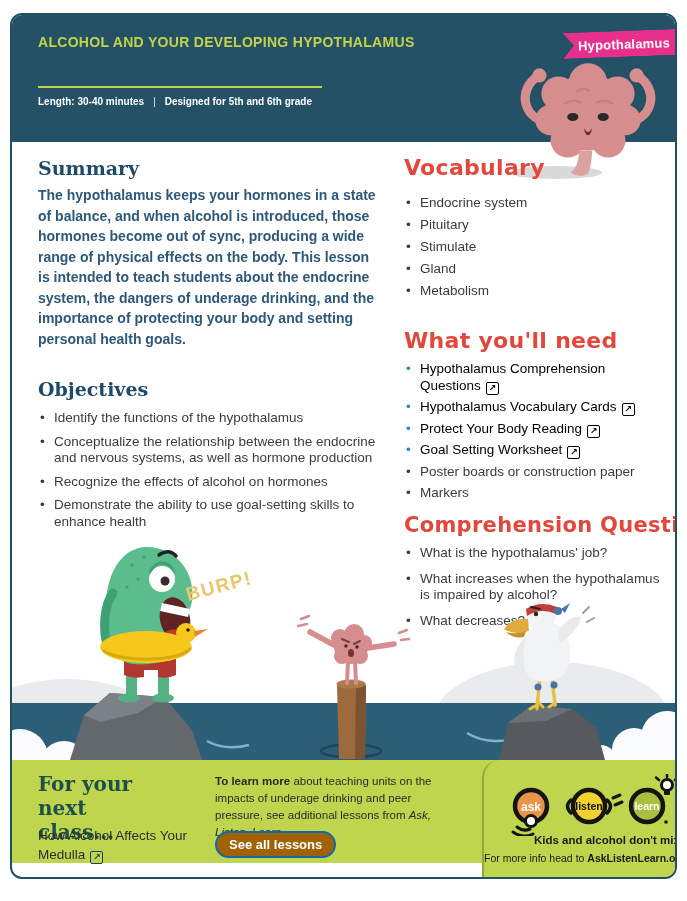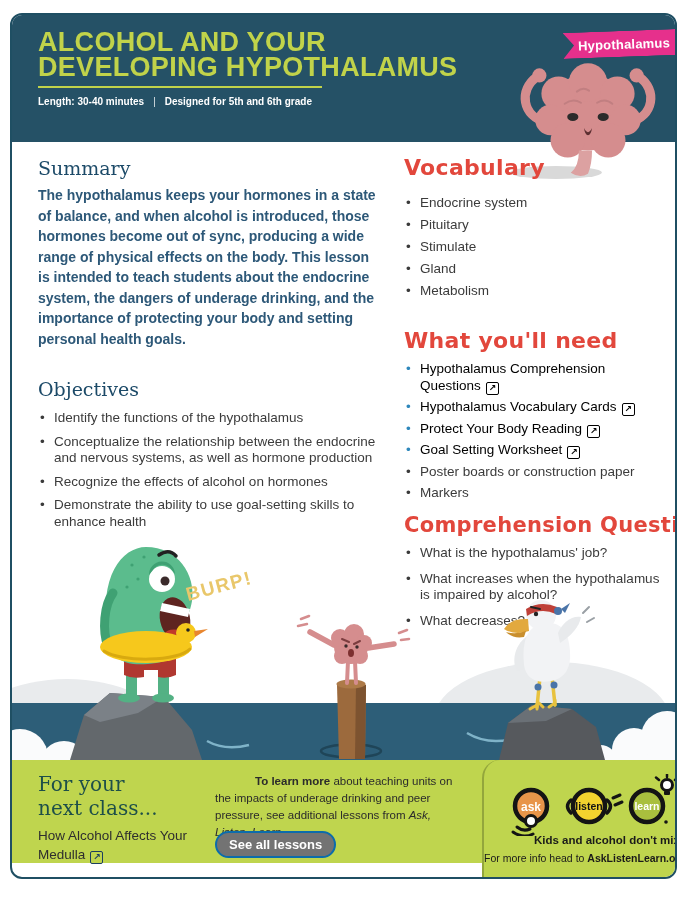--- a/index.html
+++ b/index.html
@@ -4,35 +4,35 @@
 <style>
   html,body{margin:0;padding:0;background:#ffffff;}
   .page{position:relative;width:687px;height:901px;background:#ffffff;overflow:hidden;
         font-family:"Liberation Sans","DejaVu Sans",sans-serif;}
   .card{position:absolute;left:10px;top:13px;width:663px;height:862px;
         background:#ffffff;border:2px solid #1f4f63;border-radius:12px;overflow:hidden;}
 
   
   .header{position:absolute;left:0;top:0;width:100%;height:127px;background:#255166;}
   .page-title{position:absolute;left:26px;top:15px;width:430px;margin:0;
-              font-size:27px;line-height:25px;font-weight:bold;letter-spacing:.3px;
+              font-size:14px;line-height:25px;font-weight:bold;letter-spacing:.3px;
               color:#c1d34a;text-transform:uppercase;}
   .title-rule{position:absolute;left:26px;top:71px;width:284px;height:2px;background:#c1d34a;}
   .header-meta{position:absolute;left:26px;top:81px;color:#ffffff;font-size:10px;font-weight:bold;}
   .header-meta .sep{margin:0 9px;font-weight:normal;color:#dfe6ea;}
   .badge{position:absolute;right:-2px;top:16px;width:114px;height:26px;background:#e6308c;
          clip-path:polygon(0 0,100% 0,100% 100%,0 100%,11px 50%);
          transform:rotate(-2deg);display:flex;align-items:center;justify-content:center;}
   .badge span{color:#ffffff;font-size:13px;font-weight:bold;letter-spacing:.2px;padding-left:8px;}
   .brain-shadow{position:absolute;left:498px;top:151px;width:92px;height:13px;border-radius:50%;
                 background:#d9d9d9;}
   .header-brain{position:absolute;left:500px;top:46px;width:152px;height:120px;}
 
   
-  .h-serif{font-family:"DejaVu Serif","Liberation Serif",serif;font-weight:normal;color:#1c4a68;margin:0;}
+  .h-serif{font-family:"DejaVu Serif","Liberation Serif",serif;font-weight:bold;color:#1c4a68;margin:0;}
   .summary-h{position:absolute;left:26px;top:142px;font-size:19px;}
   .summary-p{position:absolute;left:26px;top:170px;width:344px;margin:0;
              font-size:14px;line-height:20.5px;font-weight:bold;color:#2d5878;}
   .objectives-h{position:absolute;left:26px;top:363px;font-size:19px;}
   ul.blist{list-style:none;margin:0;padding:0;}
   ul.blist li{position:relative;padding-left:16px;color:#3b3b3b;font-size:13.5px;line-height:16.5px;}
   ul.blist li::before{content:"\2022";position:absolute;left:2px;top:0;}
   .objectives-list{position:absolute;left:26px;top:395px;width:348px;}
   .objectives-list li{margin-bottom:7px;}
 
@@ -59,24 +59,24 @@
 
   
   .footer{position:absolute;left:0;top:745px;width:663px;height:103px;background:#bfd54e;}
   .nextclass-h{position:absolute;left:26px;top:12px;width:130px;font-size:20px;line-height:24px;
                color:#1e4f49;}
   .nextclass-link{position:absolute;left:26px;top:66px;width:170px;font-size:13.5px;line-height:19px;
                   color:#2e2e2e;text-decoration:none;cursor:pointer;}
   .nextclass-link .ext{color:#1c3f5e;}
   .footer-note{position:absolute;left:203px;top:13px;width:246px;margin:0;font-size:11.5px;
                line-height:17px;color:#2b2b2b;}
-  .footer-note b{font-weight:bold;margin-left:40px;}
+  .footer-note b{font-weight:bold;}
   .footer-note i{font-style:italic;}
   .see-all-btn{position:absolute;left:203px;top:71px;min-width:102px;height:27px;
-               background:#737373;border:2px solid #0c6cab;border-radius:14px;color:#ffffff;
+               background:#a16207;border:2px solid #0c6cab;border-radius:14px;color:#ffffff;
                font-size:13px;font-weight:bold;font-family:inherit;cursor:pointer;padding:0 12px;}
   .footer-right{position:absolute;left:442px;top:0;width:221px;height:117px;background:#bfd54e;
                 border-left:2px solid #93a63c;border-top-left-radius:18px;margin-left:28px;}
   .logos{display:block;margin:14px auto 0 auto;width:184px;height:62px;}
   .tagline{margin-top:-2px;padding-left:28px;text-align:center;font-size:11.5px;font-weight:bold;
            color:#1a1a1a;}
   .more-info{margin-top:6px;text-align:left;font-size:10.5px;color:#1a1a1a;}
   .more-info b{cursor:pointer;}
 </style>
 </head>

